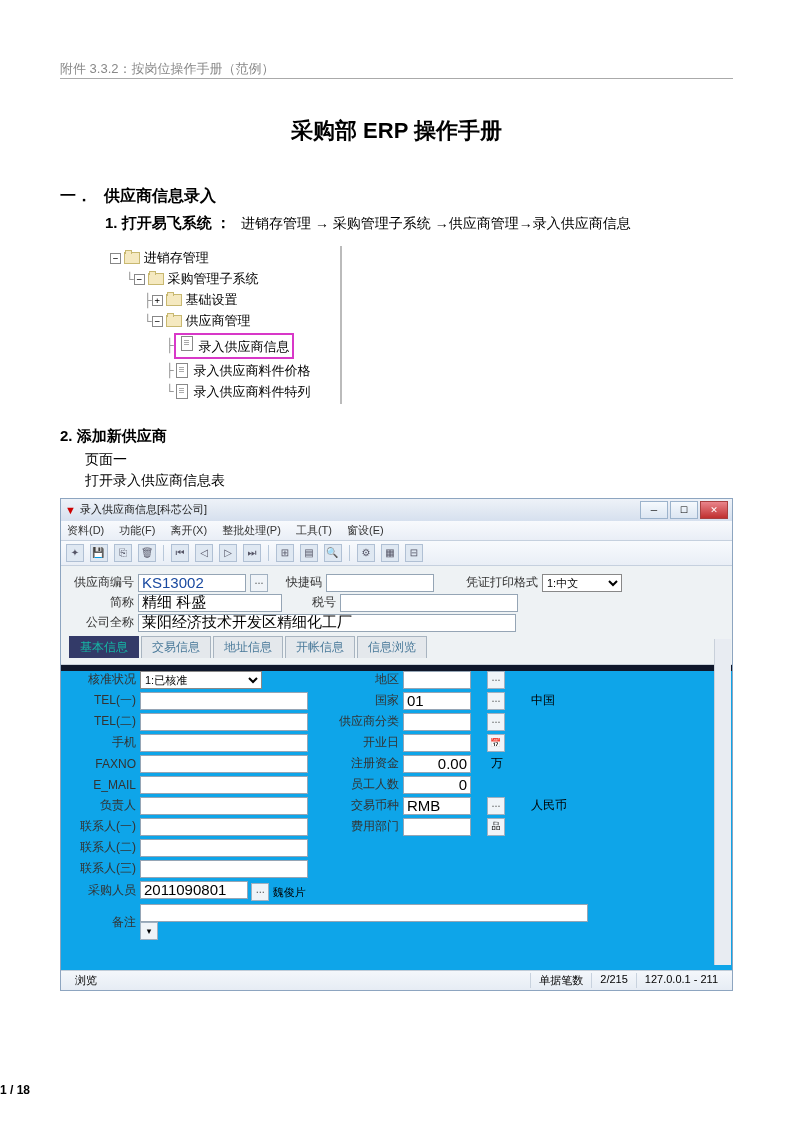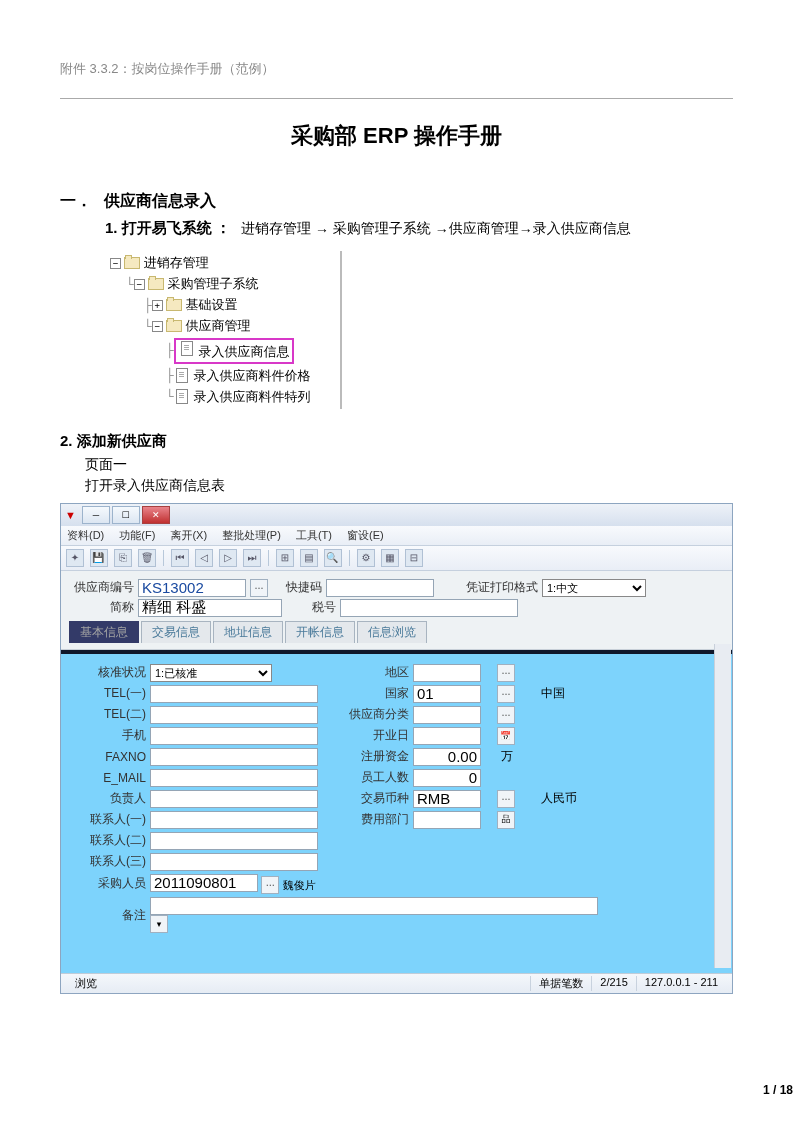--- a/index.html
+++ b/index.html
@@ -1,17 +1,17 @@
 <!DOCTYPE html>
 <html><head>
 <meta charset="utf-8">
 <style>
 body{margin:0;background:#fff;font-family:SimSun,"宋体",Arial,sans-serif;font-size:14px;color:#000}
 .page{width:793px;height:1122px;margin:0 auto;padding:60px 60px 30px;box-sizing:border-box;position:relative}
-.hdr{font-size:13px;color:#888;border-bottom:1px solid #aaa;padding-bottom:20px;margin-bottom:22px}
+.hdr{font-size:13px;color:#888;border-bottom:1px solid #aaa;padding-bottom:0;margin-bottom:37px}
 .title{text-align:center;font-family:SimHei,"黑体",sans-serif;font-size:22px;font-weight:bold;margin:15px 0 30px}
 .sec-h{font-weight:bold;font-size:16px;margin:10px 0 5px}
 .sub-h{font-weight:bold;font-size:15px;margin:2px 0 10px 45px}
 .path{font-size:14px;display:inline}
 .tree{margin:3px 0 15px 50px;border-right:2px solid #bbb;display:inline-block;padding-right:30px}
 .tnode{display:flex;align-items:center;font-size:13px;margin:3px 0}
 .ico{display:inline-flex;width:16px;height:14px;align-items:center;justify-content:center}
 .fldr{width:14px;height:10px;background:#f5e9c0;border:1px solid #c8b870;position:relative}
 .fldr::before{content:"";position:absolute;top:-3px;left:0;width:5px;height:3px;background:#f5e9c0;border:1px solid #c8b870;border-bottom:none}
 .doc{width:10px;height:13px;background:#fff;border:1px solid #888;position:relative}
@@ -33,28 +33,28 @@
 .tbar{background:linear-gradient(#f8fafd,#e9eef6);padding:3px 5px;border-bottom:1px solid #c5d0de;display:flex;gap:6px;align-items:center}
 .tb{width:16px;height:16px;background:#dfe8f2;border:1px solid #b0c0d4;display:flex;align-items:center;justify-content:center;font-size:10px;color:#556}
 .sep{width:1px;height:16px;background:#b8c8da;margin:0 1px}
 .fm{background:#eef2f4;padding:6px 8px;border-bottom:1px solid #c8d0d8}
 .row{display:flex;align-items:center;margin:2px 0;gap:4px}
 .lbl{display:inline-block;text-align:right;color:#333;font-size:12px}
 .inp{border:1px solid #95a5b5;background:#fff;height:16px;font-size:15px;padding:0 3px;font-family:inherit}
 .sel{border:1px solid #888;background:#fff;height:18px;font-size:11px}
 .tabs{display:flex;margin-top:4px}
 .tab{padding:2px 10px;background:#e4e8ec;border:1px solid #a8b4c0;border-bottom:none;margin-right:2px;color:#4a7a9a;font-size:12px}
-.tab.act{background:#333a68;color:#a3a3a3;border-color:#333a68}
-.pane{background:#7dd3fc;border-top:4px solid #0f172a;padding:10px}
+.tab.act{background:#333a68;color:#14b8a6;border-color:#333a68}
+.pane{background:#0ea5e9;border-top:6px solid #0f172a;}
 .grid{display:grid;grid-template-columns:75px 170px 85px 80px 40px 70px;gap:3px 4px;align-items:center;font-size:12px}
 .ldr{width:16px;height:16px;border:1px solid #a0b0c0;background:#f0f4f8;display:inline-flex;align-items:center;justify-content:center;font-size:9px}
 .sbar{background:linear-gradient(#f4f7fb,#e6ecf4);border-top:1px solid #c0ccd8;padding:2px 6px;display:flex;font-size:11px}
 .sbar>div{border-right:1px solid #c8d2de;padding:0 8px}
 .scroll{position:absolute;right:1px;top:140px;bottom:25px;width:16px;background:#e8ecf2;border-left:1px solid #c8d0da}
-.pn{position:absolute;bottom:25px;left:0;right:0;text-align:right;font-weight:bold;font-size:12px}
+.pn{position:absolute;bottom:25px;left:0;right:0;text-align:left;font-weight:bold;font-size:12px}
 </style>
 </head>
 <body>
 
 <div class="page">
 <div class="hdr">附件 3.3.2：按岗位操作手册（范例）</div>
 <div class="title">采购部 ERP 操作手册</div>
 
 <div style="display:flex;align-items:baseline">
 <span class="sec-h">一．</span>
@@ -92,20 +92,21 @@
         </span>&nbsp;<span>录入供应商料件特列</span></div>
 </div>
 
 <div class="sub2">2. 添加新供应商</div>
 <div class="txt">页面一</div>
 <div class="txt">打开录入供应商信息表</div>
 
 <div class="win" style="position:relative">
 <div class="wtb">
 <span class="wico">▼</span>
+<span class="wttl">录入供应商信息[科芯公司]</span>
 <span class="wbtn">─</span>
 <span class="wbtn">☐</span>
 <span class="wbtn x">✕</span>
 </div>
 <div class="menubar">
 <span>资料(D)</span>
 <span>功能(F)</span>
 <span>离开(X)</span>
 <span>整批处理(P)</span>
 <span>工具(T)</span>
@@ -132,27 +133,31 @@
 </div>
 
 <div class="fm">
 <div class="row">
 <span class="lbl" style="width:65px">供应商编号</span>
 <input class="inp" style="width: 100px; color: rgb(26, 74, 160);" value="KS13002">
 <span class="ldr">⋯</span>
 <span class="lbl" style="width:50px">快捷码</span>
 <input class="inp" style="width: 100px;">
 <span class="lbl" style="width:100px">凭证打印格式</span>
-<select class="sel" style="width:104px"><option>1:中文</option></select>
+<select class="sel" style="width:80px"><option>1:中文</option></select>
 </div>
 <div class="row">
 <span class="lbl" style="width:65px">简称</span>
 <input class="inp" style="width: 136px;" value="精细 科盛">
 <span class="lbl" style="width:50px">税号</span>
 <input class="inp" style="width: 170px;">
+</div>
+<div class="row">
+<span class="lbl" style="width:65px">公司全称</span>
+<input class="inp" style="width: 370px;" value="莱阳经济技术开发区精细化工厂">
 </div>
 <div class="tabs">
 <span class="tab act">基本信息</span>
 <span class="tab">交易信息</span>
 <span class="tab">地址信息</span>
 <span class="tab">开帐信息</span>
 <span class="tab">信息浏览</span>
 </div>
 </div>
 

